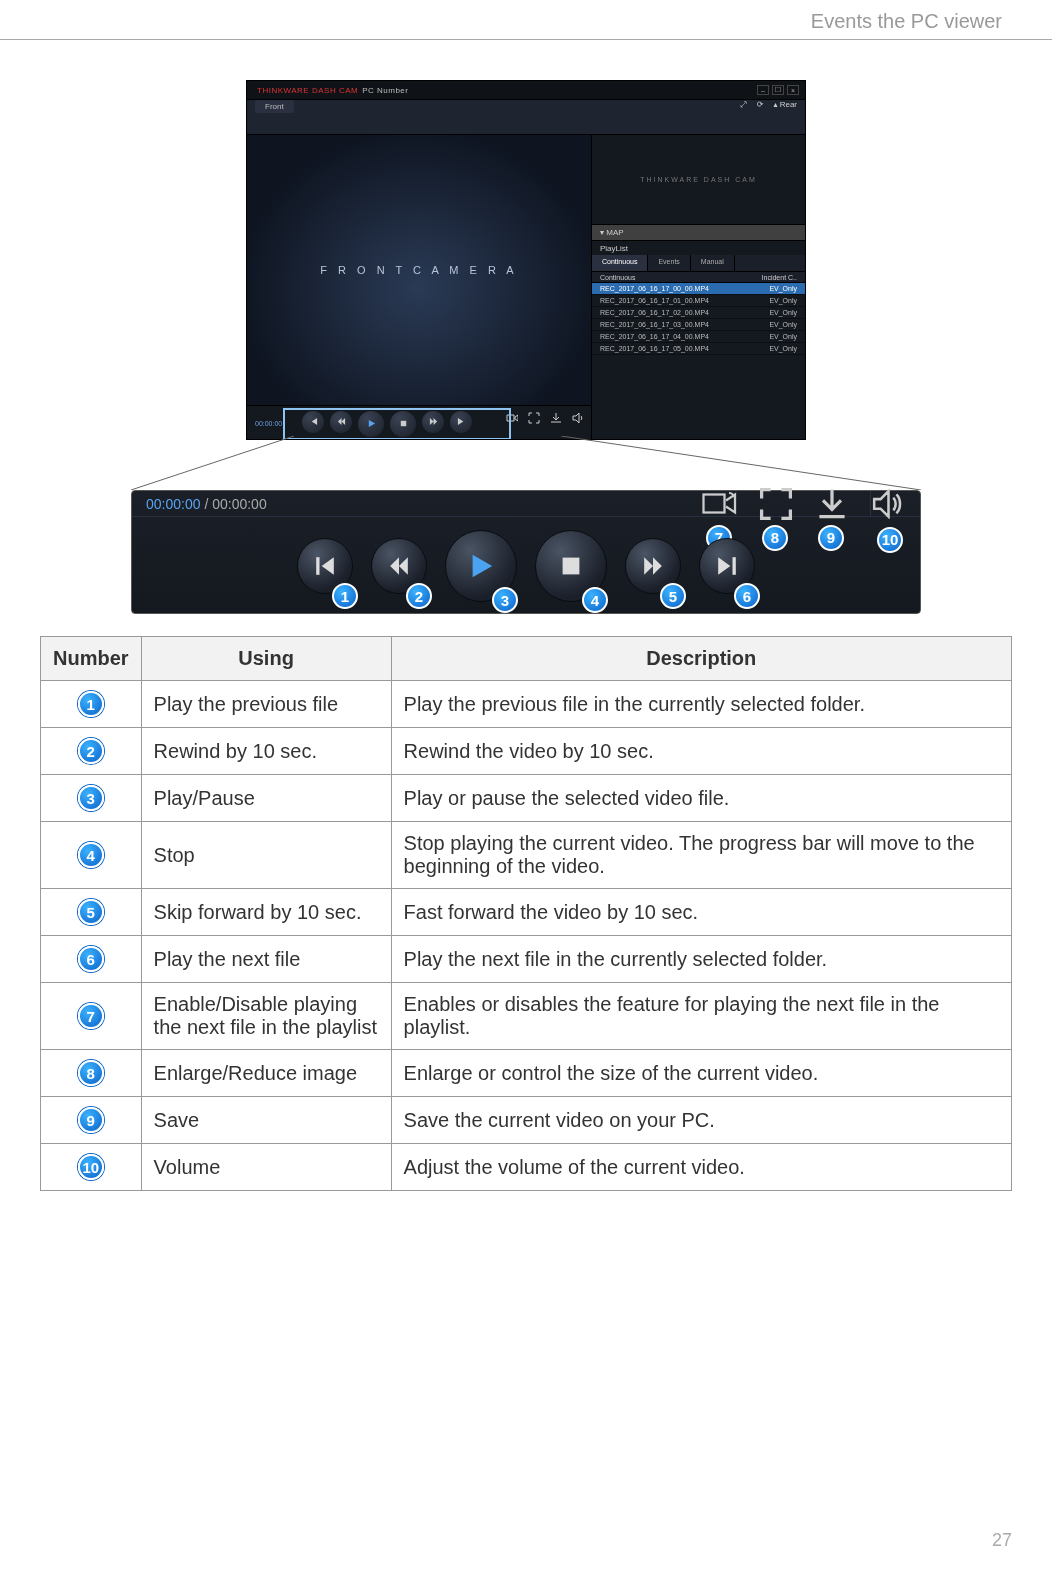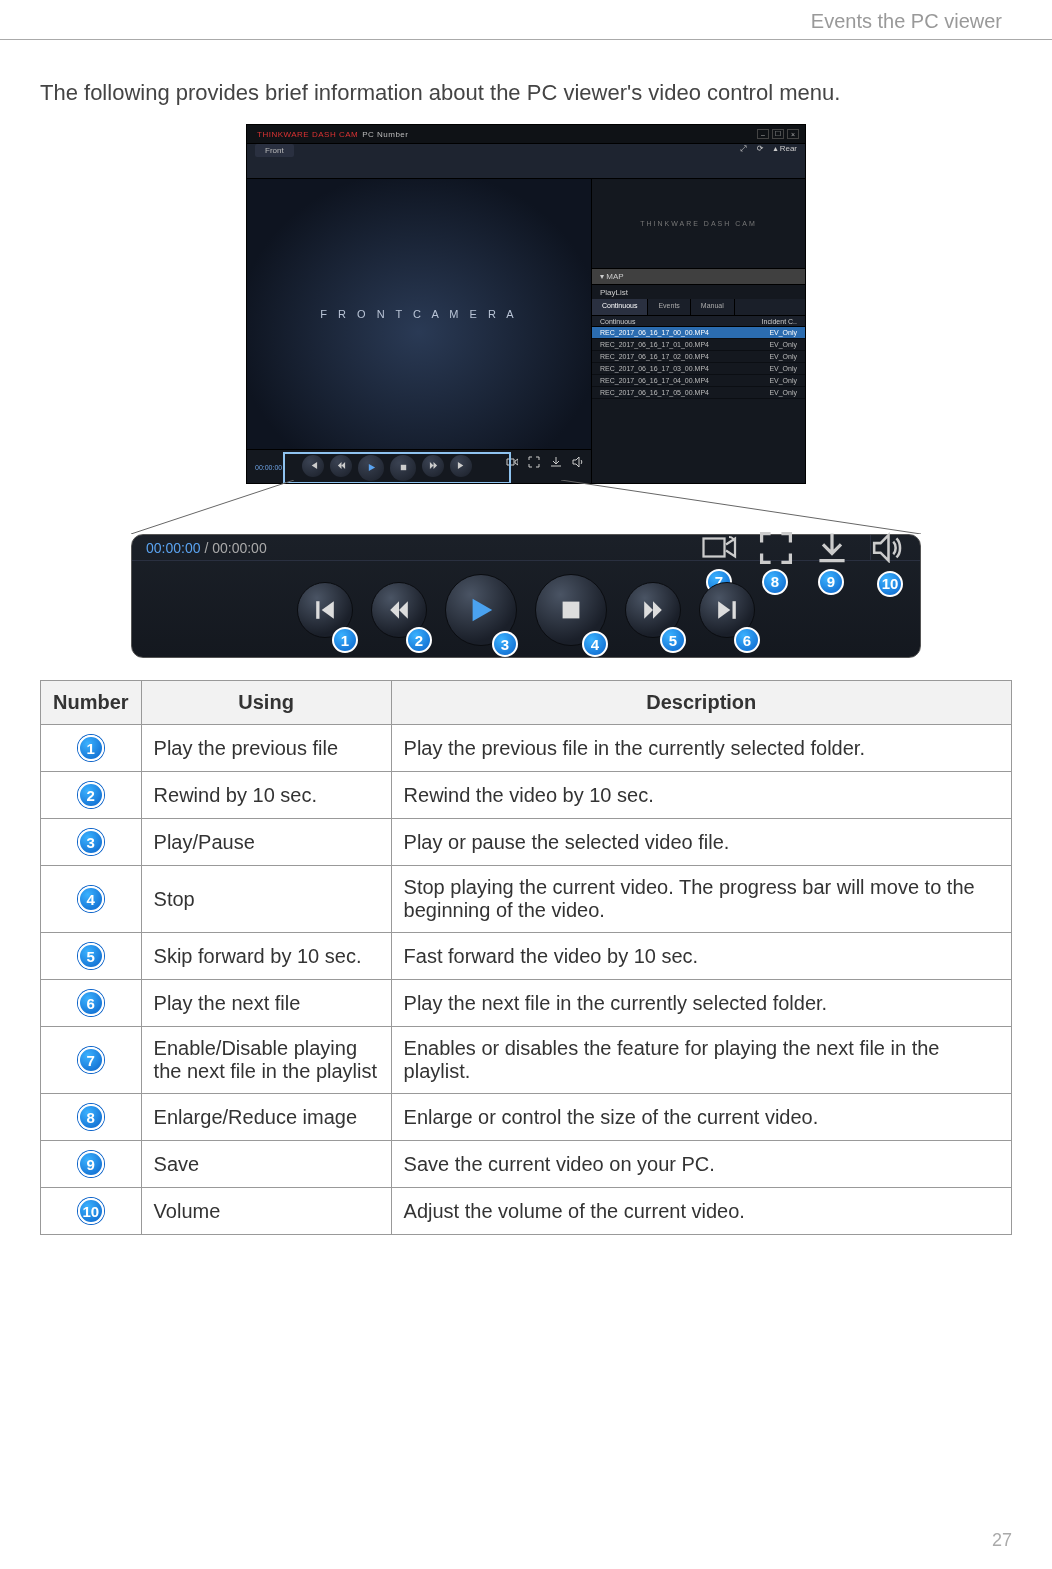--- a/index.html
+++ b/index.html
@@ -130,21 +130,21 @@
   
   .projector {
     width: 790px; height: 54px; position: relative; margin-top:-4px;
   }
   .projector svg { width: 100%; height: 100%; }
 
   
   .zoombar {
     width: 790px; height: 124px;
     background: linear-gradient(#1b2028,#14181f);
-    border: 1px solid #555; border-radius:12px;
+    border: 1px solid #555; border-radius:4px;
     position: relative; color:#ccc;
   }
   .zb-head{
     height:26px; display:flex; align-items:center; justify-content:space-between;
     padding:0 14px; border-bottom:1px solid #2a3040;
   }
   .zb-time{ font-size:14px;}
   .zb-time .cur{ color:#5aa3f0;}
   .zb-time .tot{ color:#aaa;}
   .zb-icons{ display:flex; gap:20px; align-items:center;}
@@ -192,21 +192,20 @@
   .page-number{
     position:absolute; bottom:18px; right:40px; color:#aaa; font-size:18px;
   }
 </style>
 </head>
 <body>
 
 <div class="page-header">Events the PC viewer</div>
 
 <div class="content">
-  <p class="intro">The following provides brief information about the PC viewer's video control menu.</p>
 
   <div class="pcviewer-wrap">
 
     <div class="pcviewer">
       <div class="pv-titlebar">
         <div>
           <span class="pv-brand"><span style="color:#d33">THINKWARE  DASH CAM</span><span>PC Number</span></span>
         </div>
         <div class="pv-winbtns">
           <div>–</div>

